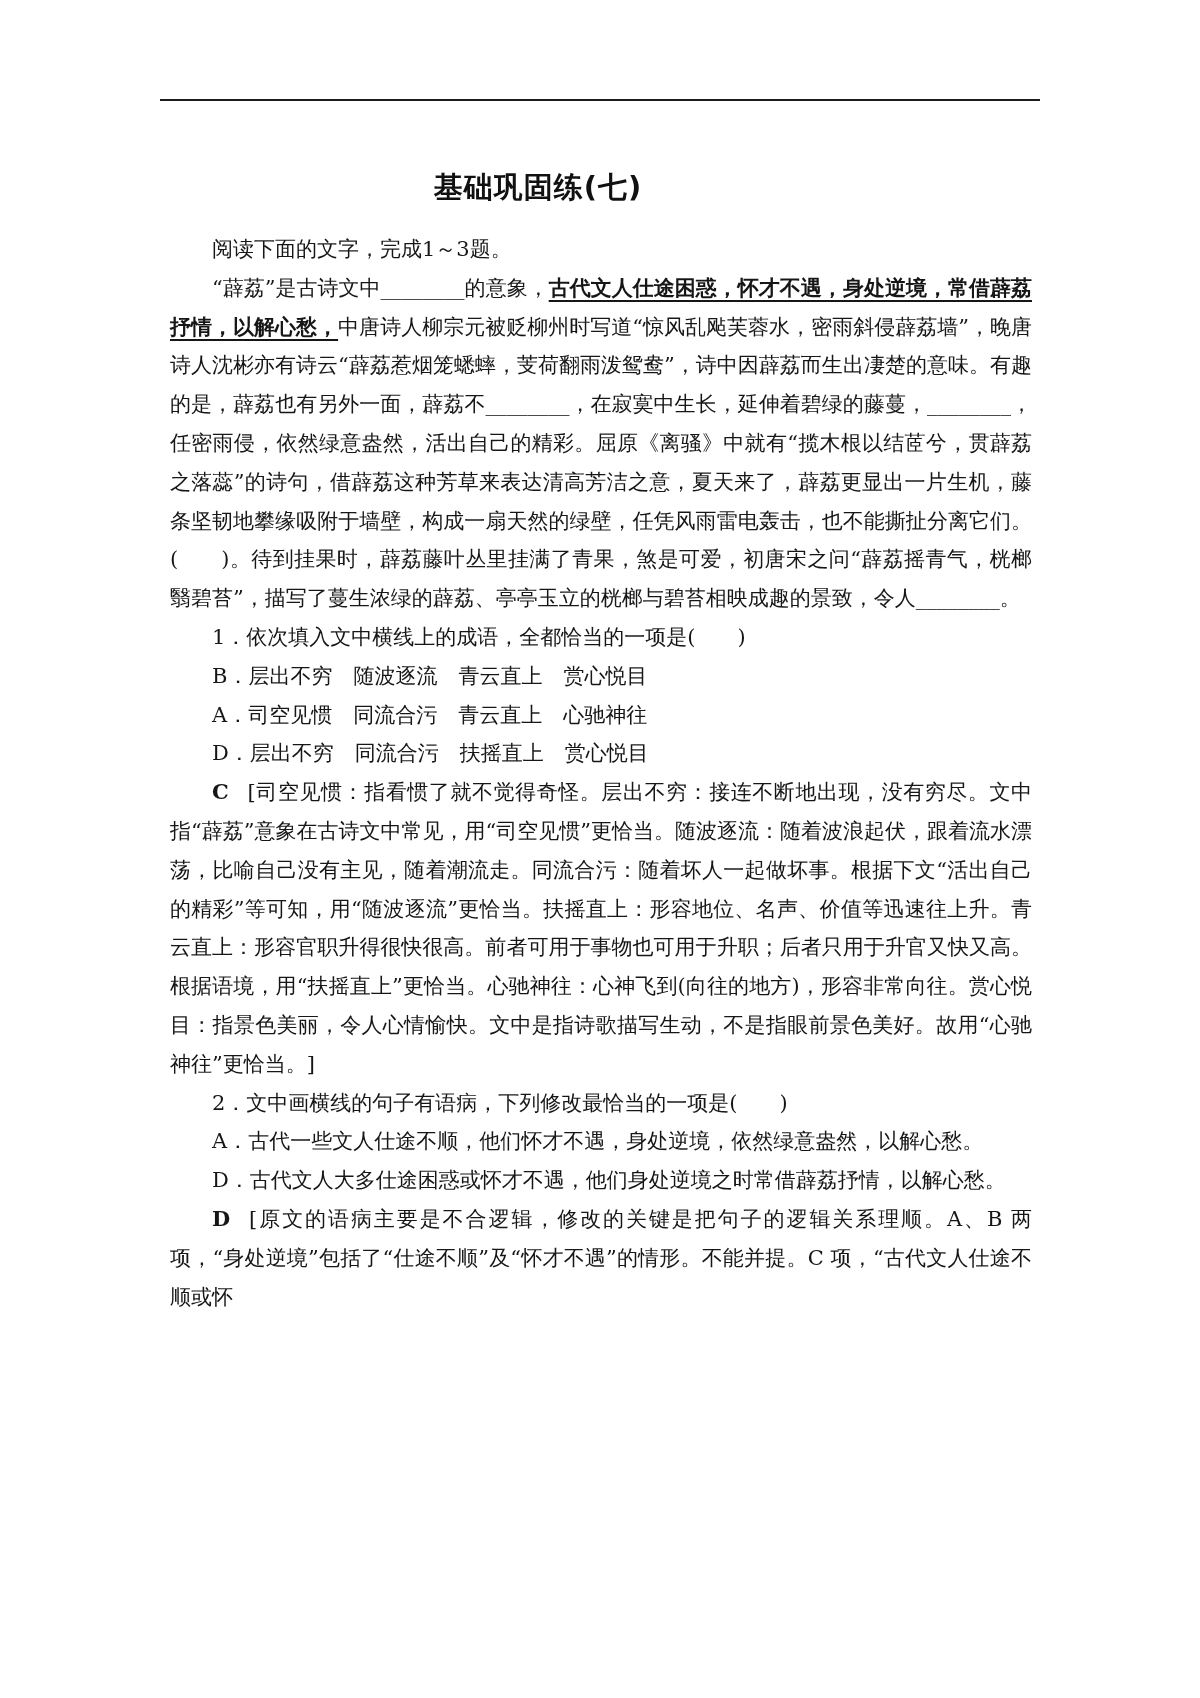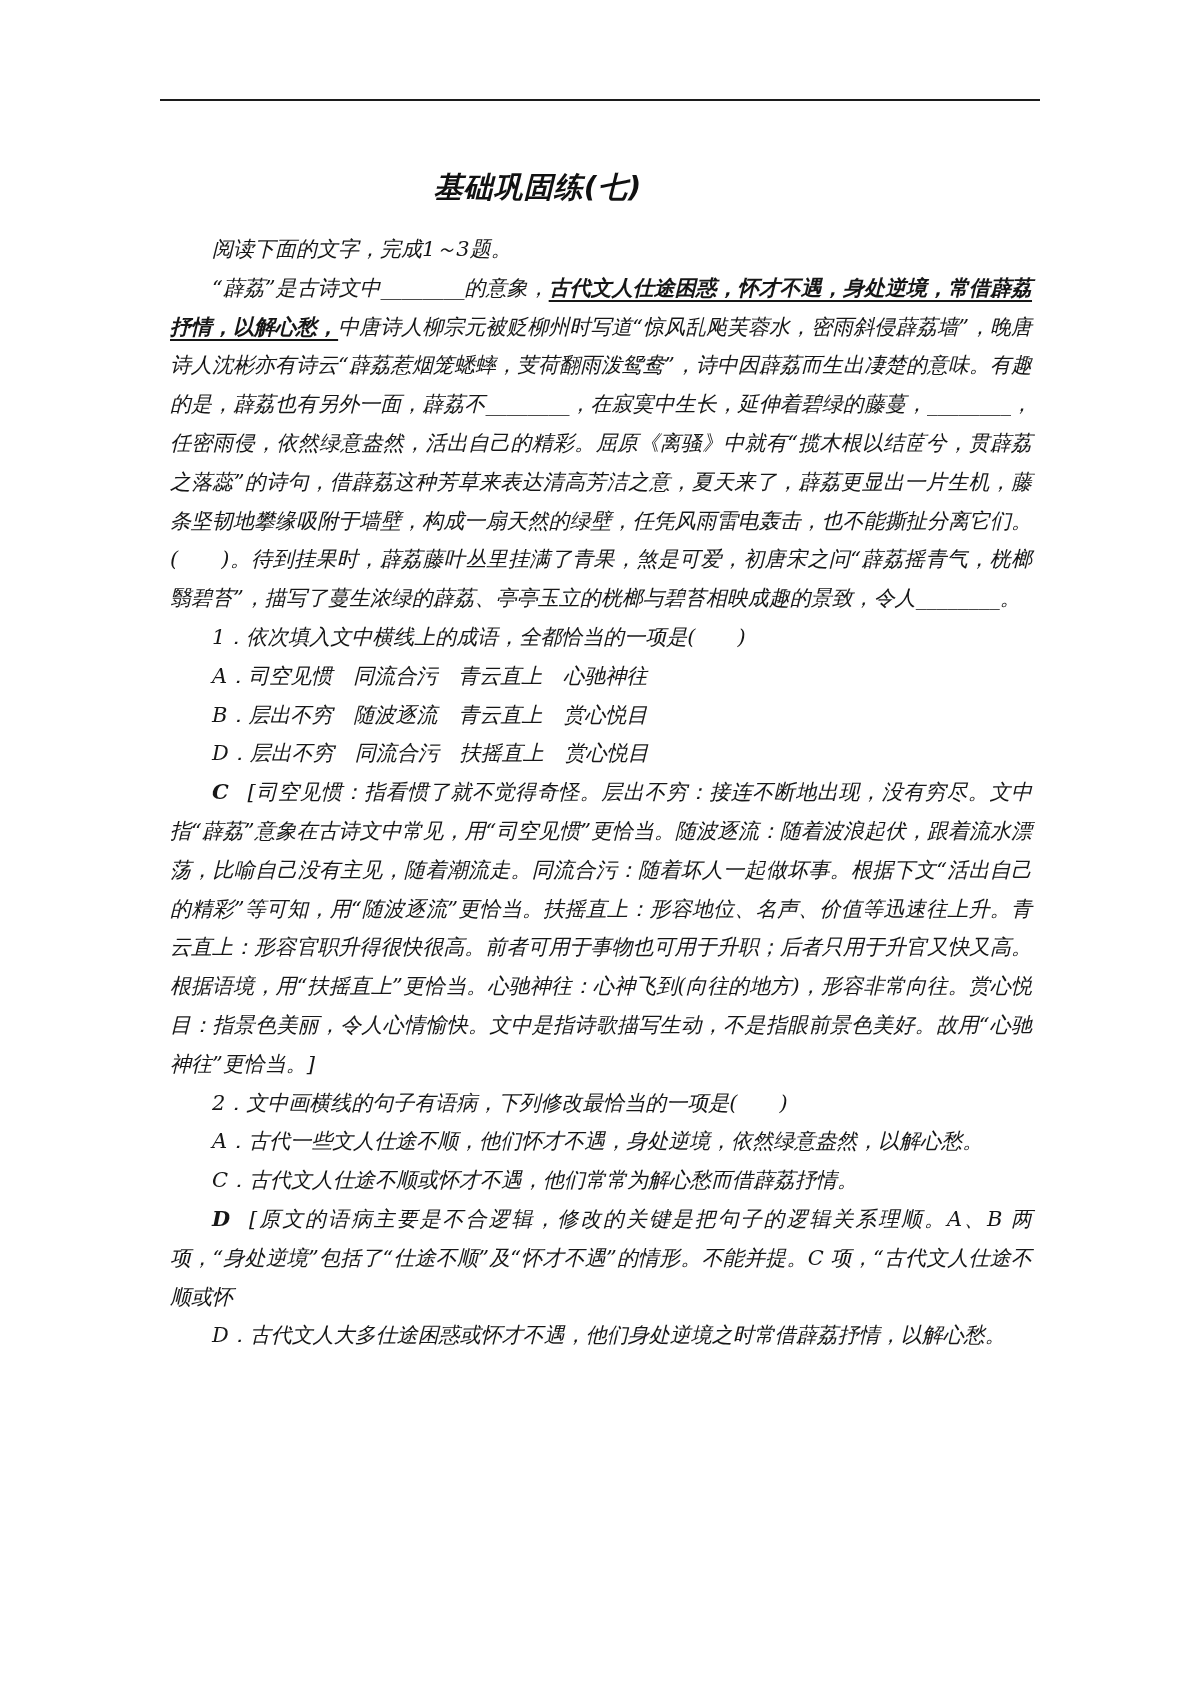--- a/index.html
+++ b/index.html
@@ -8,21 +8,20 @@
     width: 1200px; height: 1698px;
     font-family: "DejaVu Serif", "Liberation Serif", serif;
     color: #161616;
     position: relative;
   }
   .page {
     position: relative;
     width: 1076px; height: 1698px;
     background: #ffffff;
     overflow: hidden;
-    font-style: italic;
   }
   .top-rule {
     position: absolute;
     left: 160px; top: 99px; width: 880px; height: 0;
     border-top: 2px solid #1c1c1c;
   }
   .title {
     position: absolute;
     top: 168px; left: 0; width: 100%;
     text-align: center;
@@ -65,28 +64,27 @@
   <div class="title">基础巩固练(七)</div>
 
   <div class="content">
 
     <p class="indent">阅读下面的文字，完成1～3题。</p>
 
     <p class="indent"><span>“薜荔”是古诗文中________的意象，</span><span class="ul-bold">古代文人仕途困惑，怀才不遇，身处逆境，常借薜荔抒情，以解心愁，</span><span>中唐诗人柳宗元被贬柳州时写道“惊风乱飐芙蓉水，密雨斜侵薜荔墙”，晚唐诗人沈彬亦有诗云“薜荔惹烟笼蟋蟀，芰荷翻雨泼鸳鸯”，诗中因薜荔而生出凄楚的意味。有趣的是，薜荔也有另外一面，薜荔不________，在寂寞中生长，延伸着碧绿的藤蔓，________，任密雨侵，依然绿意盎然，活出自己的精彩。屈原《离骚》中就有“揽木根以结茝兮，贯薜荔之落蕊”的诗句，借薜荔这种芳草来表达清高芳洁之意，夏天来了，薜荔更显出一片生机，藤条坚韧地攀缘吸附于墙壁，构成一扇天然的绿壁，任凭风雨雷电轰击，也不能撕扯分离它们。(　　)。待到挂果时，薜荔藤叶丛里挂满了青果，煞是可爱，初唐宋之问“薜荔摇青气，桄榔翳碧苔”，描写了蔓生浓绿的薜荔、亭亭玉立的桄榔与碧苔相映成趣的景致，令人________。</span></p>
 
     <p class="indent">1．依次填入文中横线上的成语，全都恰当的一项是(　　)</p>
 
+    <p class="indent option">B．层出不穷　随波逐流　青云直上　赏心悦目</p>
     <p class="indent option">A．司空见惯　同流合污　青云直上　心驰神往</p>
-    <p class="indent option">B．层出不穷　随波逐流　青云直上　赏心悦目</p>
     <p class="indent option">D．层出不穷　同流合污　扶摇直上　赏心悦目</p>
 
     <p class="indent"><span class="answer-letter">C</span><span>[司空见惯：指看惯了就不觉得奇怪。层出不穷：接连不断地出现，没有穷尽。文中指“薜荔”意象在古诗文中常见，用“司空见惯”更恰当。随波逐流：随着波浪起伏，跟着流水漂荡，比喻自己没有主见，随着潮流走。同流合污：随着坏人一起做坏事。根据下文“活出自己的精彩”等可知，用“随波逐流”更恰当。扶摇直上：形容地位、名声、价值等迅速往上升。青云直上：形容官职升得很快很高。前者可用于事物也可用于升职；后者只用于升官又快又高。根据语境，用“扶摇直上”更恰当。心驰神往：心神飞到(向往的地方)，形容非常向往。赏心悦目：指景色美丽，令人心情愉快。文中是指诗歌描写生动，不是指眼前景色美好。故用“心驰神往”更恰当。]</span></p>
 
     <p class="indent">2．文中画横线的句子有语病，下列修改最恰当的一项是(　　)</p>
 
     <p class="indent option">A．古代一些文人仕途不顺，他们怀才不遇，身处逆境，依然绿意盎然，以解心愁。</p>
-    <p class="indent option">C．古代文人仕途不顺或怀才不遇，他们常常为解心愁而借薜荔抒情。</p>
+    <p class="indent option">D．古代文人大多仕途困惑或怀才不遇，他们身处逆境之时常借薜荔抒情，以解心愁。</p>
+
     <p class="indent"><span class="answer-letter">D</span><span>[原文的语病主要是不合逻辑，修改的关键是把句子的逻辑关系理顺。A、B 两项，“身处逆境”包括了“仕途不顺”及“怀才不遇”的情形。不能并提。C 项，“古代文人仕途不顺或怀</span></p>
-
-    <p class="indent option">D．古代文人大多仕途困惑或怀才不遇，他们身处逆境之时常借薜荔抒情，以解心愁。</p>
 
   </div>
 </div>
 
 </body></html>

